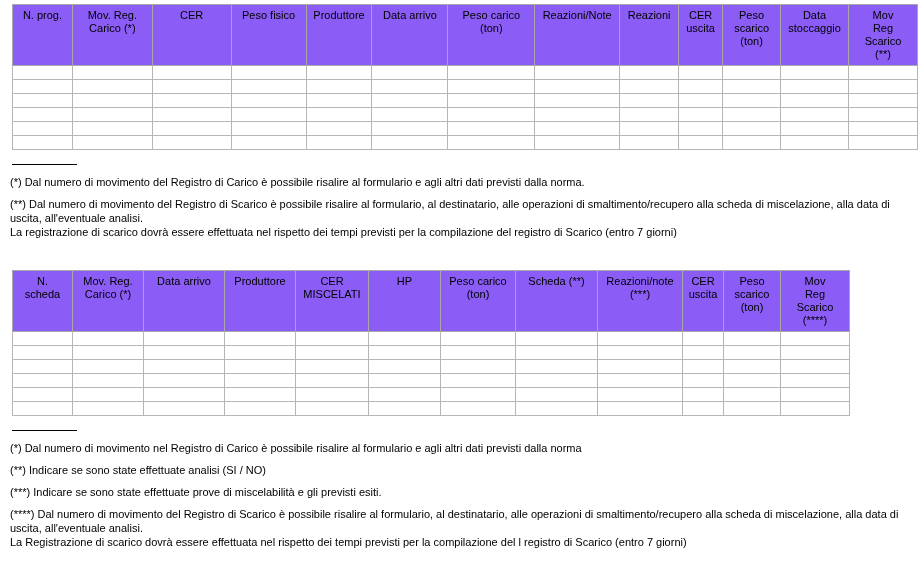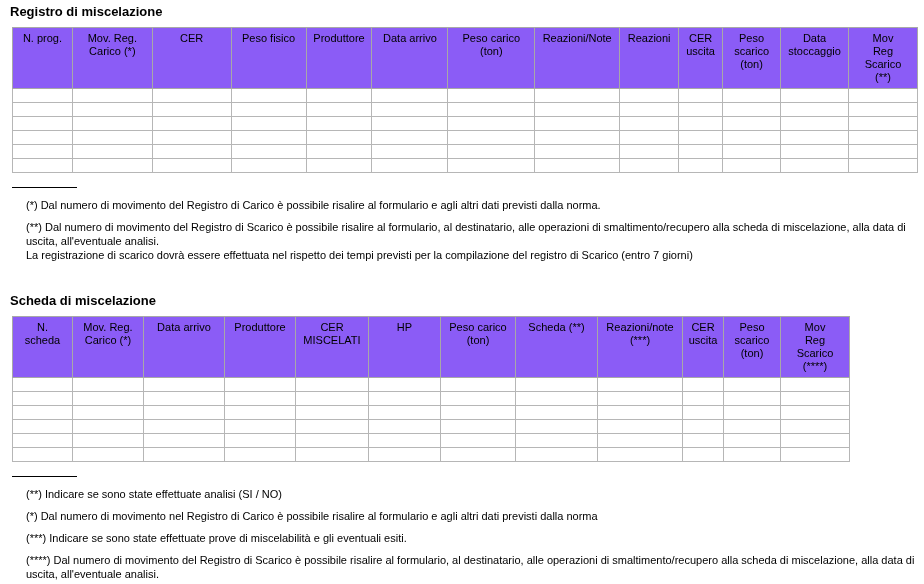--- a/index.html
+++ b/index.html
@@ -50,34 +50,33 @@
   }
   .fnsep {
     width: 65px;
     height: 0;
     border-top: 1px solid #000000;
     margin: 14px 0 10px 2px;
   }
   p.footnote {
     font-size: 11px;
     line-height: 14px;
-    margin: 0 0 8px 16px;
+    margin: 0 0 8px 0;
     white-space: pre-line;
   }
   section.second {
     margin-top: 31px;
   }
 </style>
 </head>
 <body>
 
 <div class="page">
 
   <section>
-    <h2 class="section-title">Registro di miscelazione</h2>
 
     <table class="grid">
         <colgroup>
           <col style="width: 60px;">
           <col style="width: 80px;">
           <col style="width: 79px;">
           <col style="width: 75px;">
           <col style="width: 66px;">
           <col style="width: 76px;">
           <col style="width: 87px;">
@@ -209,21 +208,20 @@
       </table>
 
     <div class="fnsep"></div>
 
     <p class="footnote">(*) Dal numero di movimento del Registro di Carico è possibile risalire al formulario e agli altri dati previsti dalla norma.</p>
     <p class="footnote">(**) Dal numero di movimento del Registro di Scarico è possibile risalire al formulario, al destinatario, alle operazioni di smaltimento/recupero alla scheda di miscelazione, alla data di uscita, all'eventuale analisi.
 La registrazione di scarico dovrà essere effettuata nel rispetto dei tempi previsti per la compilazione del registro di Scarico (entro 7 giorni)</p>
   </section>
 
   <section class="second">
-    <h2 class="section-title">Scheda di miscelazione</h2>
 
     <table class="grid">
         <colgroup>
           <col style="width: 60px;">
           <col style="width: 71px;">
           <col style="width: 81px;">
           <col style="width: 71px;">
           <col style="width: 73px;">
           <col style="width: 72px;">
           <col style="width: 75px;">
@@ -343,20 +341,20 @@
             <td></td>
             <td></td>
             <td></td>
             <td></td>
           </tr>
         </tbody>
       </table>
 
     <div class="fnsep"></div>
 
+    <p class="footnote">(*) Dal numero di movimento nel Registro di Carico è possibile risalire al formulario e agli altri dati previsti dalla norma</p>
     <p class="footnote">(**) Indicare se sono state effettuate analisi (SI / NO)</p>
-    <p class="footnote">(*) Dal numero di movimento nel Registro di Carico è possibile risalire al formulario e agli altri dati previsti dalla norma</p>
-    <p class="footnote">(***) Indicare se sono state effettuate prove di miscelabilità e gli eventuali esiti.</p>
+    <p class="footnote">(***) Indicare se sono state effettuate prove di miscelabilità e gli previsti esiti.</p>
     <p class="footnote">(****) Dal numero di movimento del Registro di Scarico è possibile risalire al formulario, al destinatario, alle operazioni di smaltimento/recupero alla scheda di miscelazione, alla data di uscita, all'eventuale analisi.
 La Registrazione di scarico dovrà essere effettuata nel rispetto dei tempi previsti per la compilazione del l registro di Scarico (entro 7 giorni)</p>
   </section>
 
 </div>
 
 </body></html>

